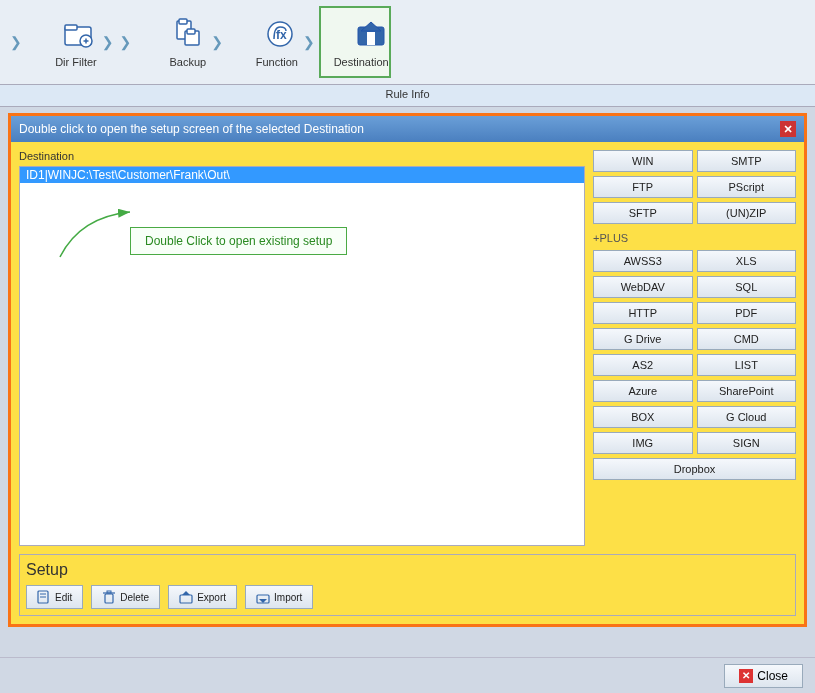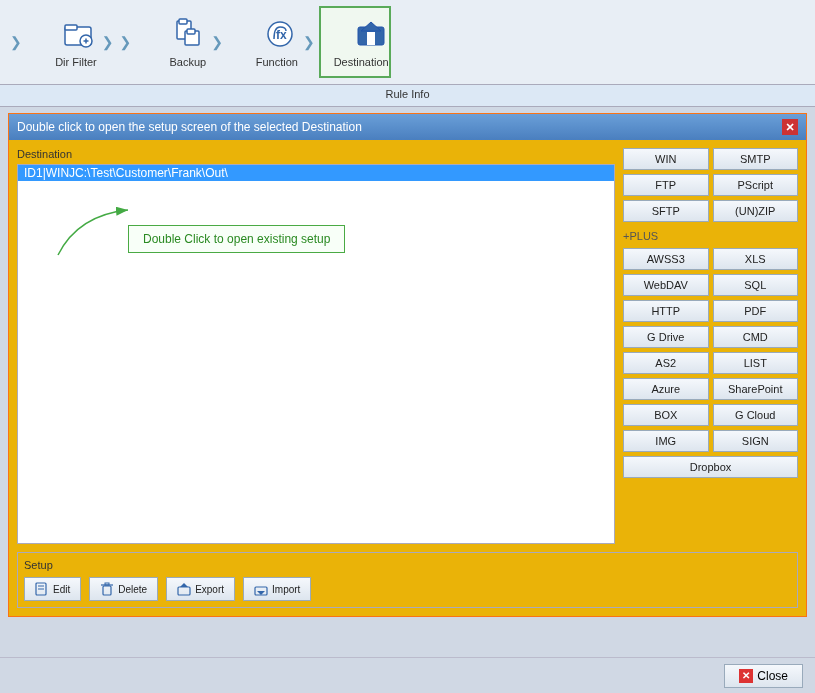--- a/index.html
+++ b/index.html
@@ -69,22 +69,22 @@
       text-align: center;
     }
 
     
     .dialog-wrapper {
       padding: 6px 8px;
       position: relative;
     }
 
     .dialog {
-      background: #eab308;
-      border: 1px solid #f97316;
+      background: #fde047;
+      border: 3px solid #f97316;
       position: relative;
     }
 
     .dialog-titlebar {
       background: linear-gradient(to bottom, #6a9fd8, #4a7fbf);
       color: white;
       padding: 4px 8px;
       display: flex;
       align-items: center;
       justify-content: space-between;
@@ -150,21 +150,21 @@
       color: #2a8a22;
       padding: 6px 14px;
       font-size: 12px;
     }
 
     
     .right-panel {
       display: flex;
       flex-direction: column;
       gap: 4px;
-      width: 175px;
+      width: 203px;
     }
 
     .btn-row {
       display: flex;
       gap: 4px;
     }
 
     .dest-btn {
       flex: 1;
       padding: 4px 2px;
@@ -183,21 +183,21 @@
     }
 
     
     .setup-section {
       border: 1px solid #aab;
       margin: 0 8px 8px 8px;
       padding: 6px;
     }
 
     .setup-label {
-      font-size: 11px;
+      font-size: 16px;
       color: #333;
       margin-bottom: 6px;
     }
 
     .setup-buttons {
       display: flex;
       gap: 8px;
     }
 
     .setup-btn {

